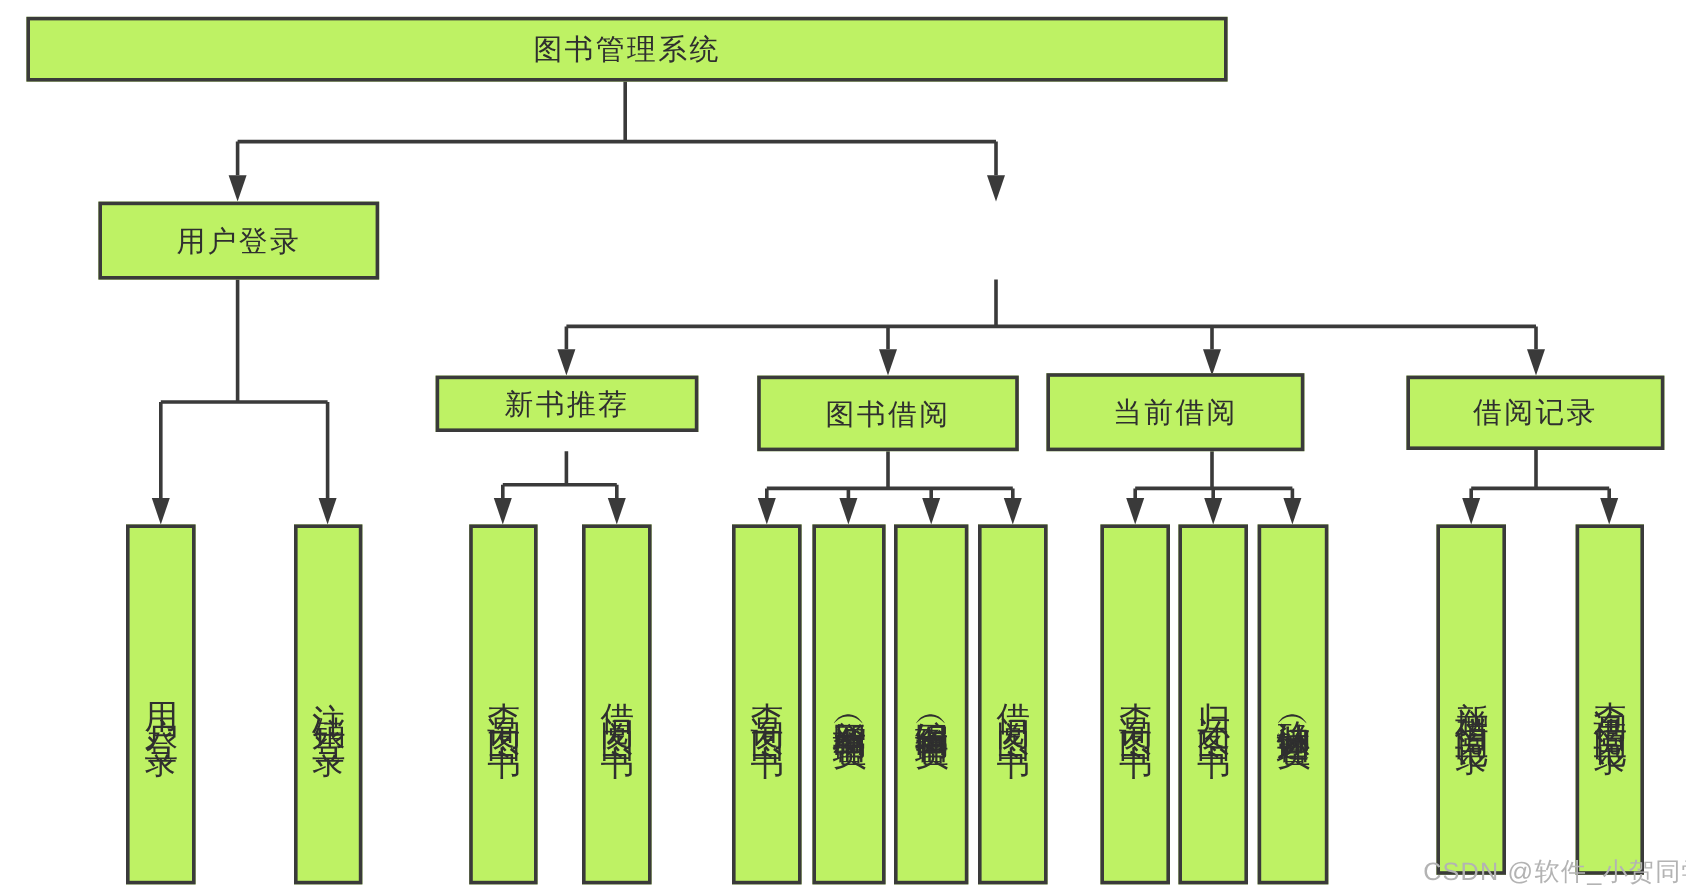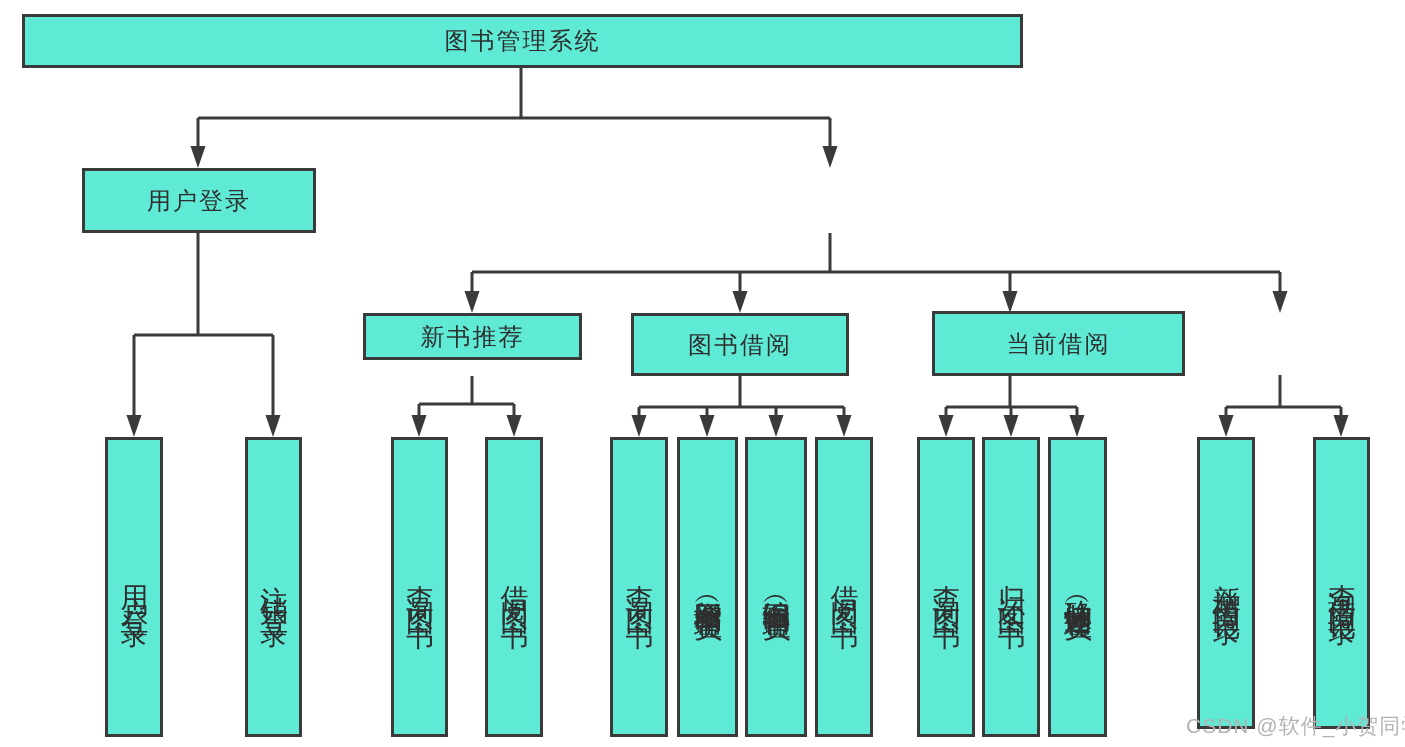--- a/index.html
+++ b/index.html
@@ -9,21 +9,21 @@
     background:#ffffff;
     font-family:"Liberation Sans","DejaVu Sans",sans-serif;
     color:#2f2f2f;
     overflow:hidden;
   }
   .wires{position:absolute;left:0;top:0;pointer-events:none;}
   .box{
     position:absolute;
     box-sizing:border-box;
     border:3px solid #3a3a3a;
-    background:#5eead4;
+    background:#bef264;
     display:flex;
     align-items:center;
     justify-content:center;
     text-align:center;
   }
   .hlabel{font-size:24px;letter-spacing:2px;}
   .root{font-size:24px;letter-spacing:2px;}
   .vtext{
     writing-mode:vertical-rl;
     text-orientation:mixed;
@@ -89,22 +89,25 @@
   <div class="box hlabel" style="left:82px;top:168px;width:234px;height:65px">
     <span>用户登录</span>
   </div>
 
   <div class="box hlabel" style="left:363px;top:313px;width:219px;height:47px">
     <span>新书推荐</span>
   </div>
   <div class="box hlabel" style="left:631px;top:313px;width:218px;height:63px">
     <span>图书借阅</span>
   </div>
-  <div class="box hlabel" style="left:932px;top:311px;width:253px;height:65px">
+  <div class="box hlabel" style="left:872px;top:311px;width:215px;height:65px">
     <span>当前借阅</span>
+  </div>
+  <div class="box hlabel" style="left:1172px;top:313px;width:215px;height:62px">
+    <span>借阅记录</span>
   </div>
 
   <div class="box sp4" style="left:105px;top:437px;width:58px;height:300px">
     <span class="vtext">用户登录</span>
   </div>
   <div class="box sp4" style="left:245px;top:437px;width:57px;height:300px">
     <span class="vtext">注销登录</span>
   </div>
 
   <div class="box sp4" style="left:391px;top:437px;width:57px;height:300px">

